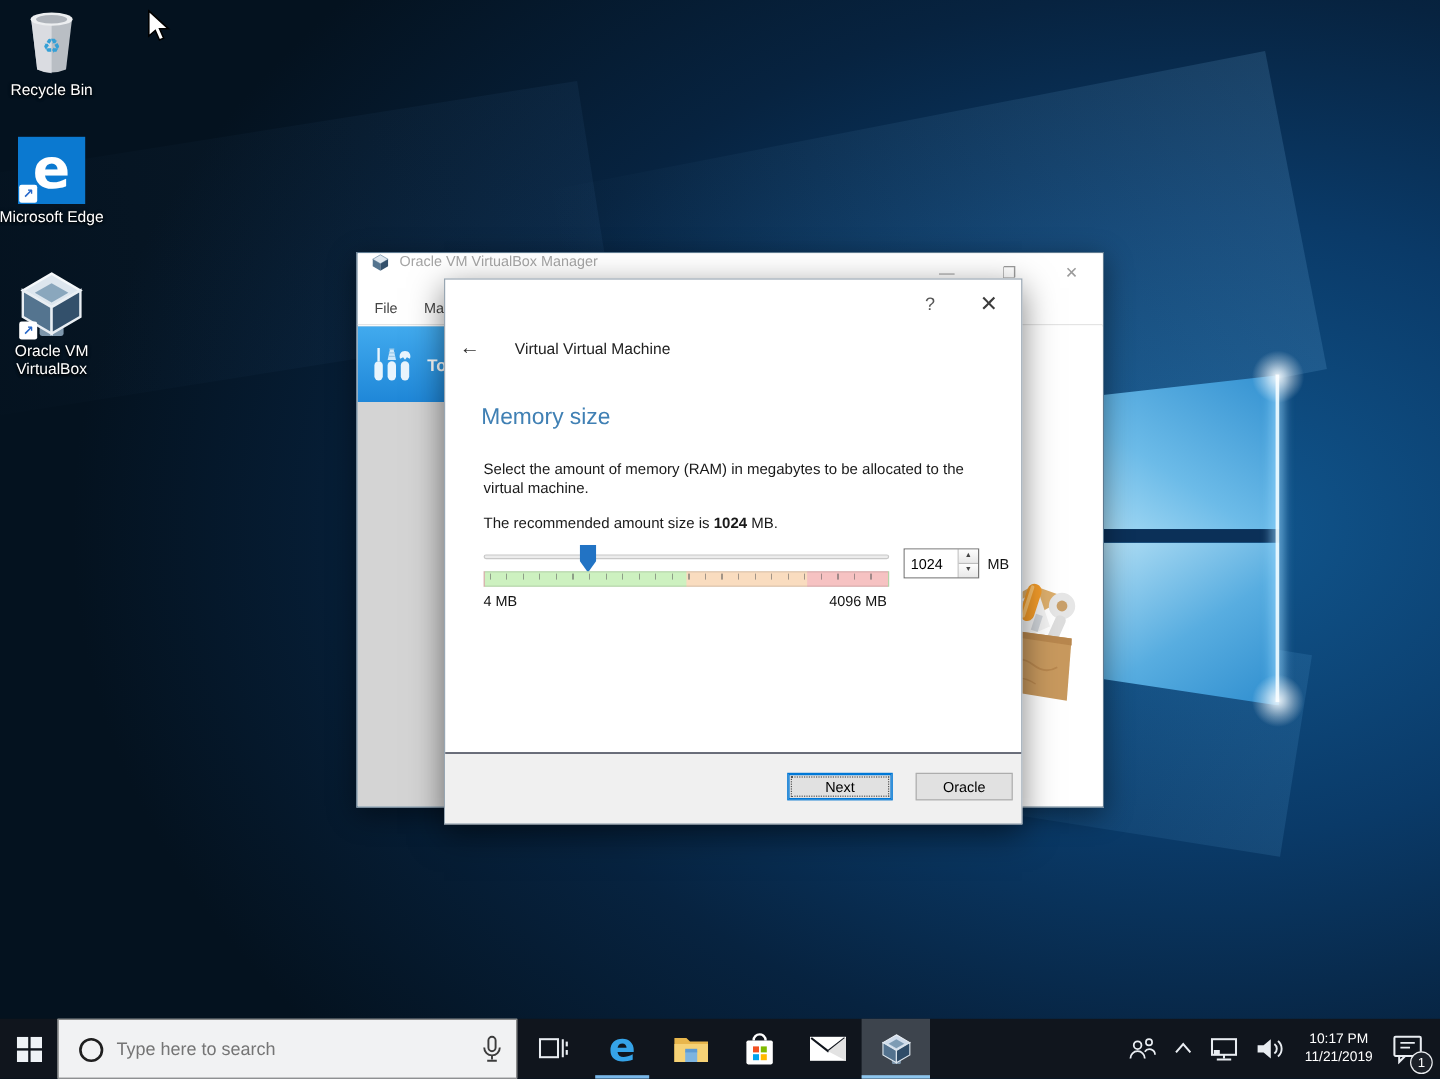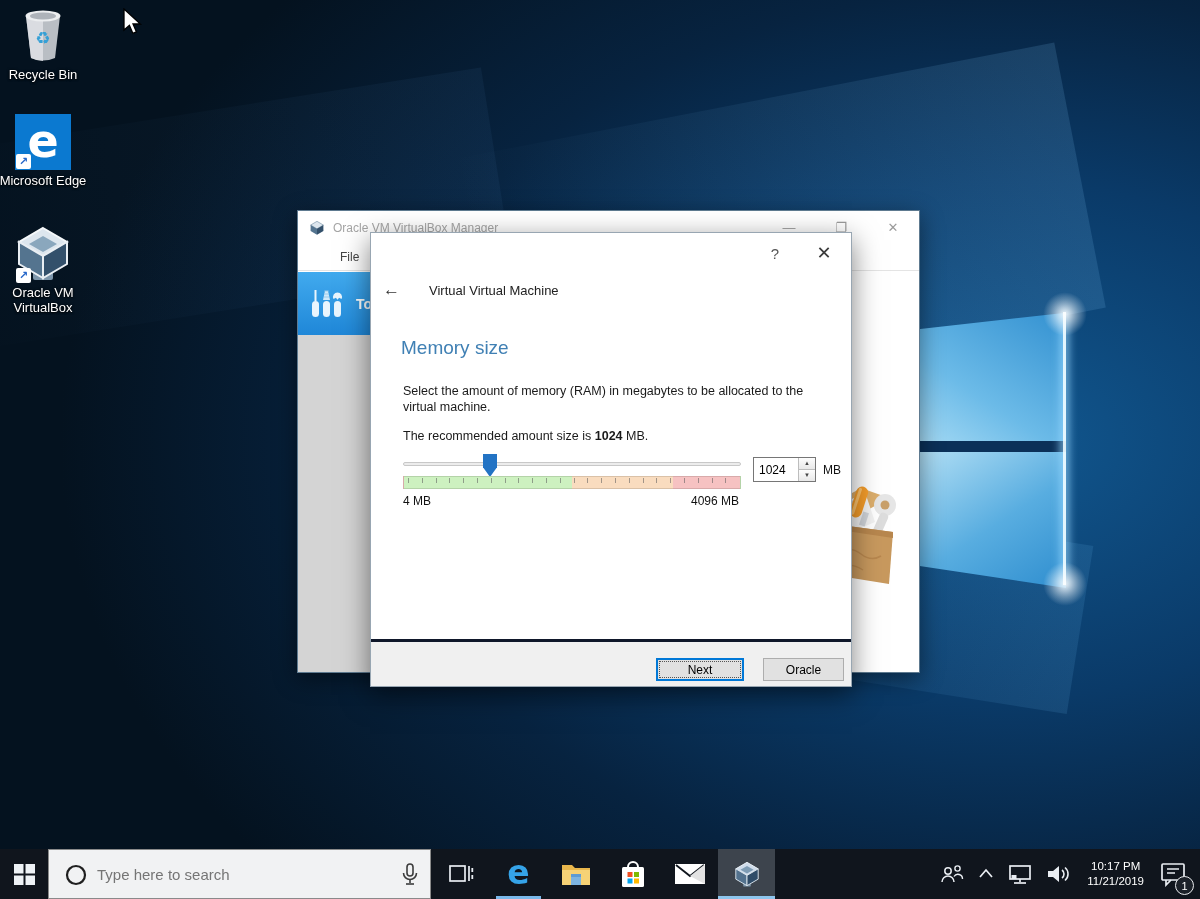--- a/index.html
+++ b/index.html
@@ -45,28 +45,28 @@
     border-radius:2px; display:flex; align-items:center; justify-content:center;
     font-size:11px; font-weight:bold; color:#2667c9; }
   .icon-art { position:relative; width:60px; height:58px; margin:0 auto; }
 
   
   #cursor { position:absolute; left:123px; top:8px; z-index:60; }
 
   
   #manager { position:absolute; left:297px; top:210px; width:623px; height:463px;
     background:#fff; border:1px solid #5e7a90; box-shadow:0 6px 22px rgba(0,0,0,.45); z-index:10; overflow:hidden; }
-  #mgr-titlebar { position:relative; height:33px; background:#fff; display:flex; align-items:center; padding-left:11px; }
+  #mgr-titlebar { position:relative; height:33px; background:#fff; display:flex; align-items:flex-start; padding-left:11px; }
   #mgr-title { color:#a5a5a5; font-size:12px; margin-left:8px; }
   .mgr-ctrls { position:absolute; right:0; top:0; height:33px; display:flex; }
   .mgr-btn { width:52px; height:33px; display:flex; align-items:center; justify-content:center;
     color:#9b9b9b; font-size:13px; }
   #mgr-menubar { height:27px; background:#fff; border-bottom:1px solid #e4e4e4;
     display:flex; align-items:center; gap:22px; padding-left:14px; }
-  .menu-item { font-size:12px; color:#444;margin-left:28px; }
+  .menu-item { font-size:12px; color:#444; }
   #mgr-body { position:absolute; top:61px; left:0; right:0; bottom:0; }
   #mgr-sidebar { position:absolute; left:0; top:0; bottom:0; width:218px; background:#d4d4d4; }
   #tools-banner { height:63px; background:linear-gradient(#41aaee,#1f87d8);
     display:flex; align-items:center; padding-left:9px; }
   #tools-label { color:#fff; font-weight:bold; font-size:14px; margin-left:9px; }
   #mgr-main { position:absolute; left:218px; top:0; right:0; bottom:0; background:#fff; }
   #toolbox-art { position:absolute; right:8px; top:200px; }
 
   
   #wizard { position:absolute; left:370px; top:232px; width:482px; height:455px; background:#fff;
@@ -99,22 +99,22 @@
   #spinbox { position:absolute; left:382px; top:224px; width:63px; height:25px;
     border:1px solid #767676; background:#fff; display:flex; }
   #spin-value { width:44px; height:100%; border:none; outline:none; font-size:12px; padding-left:5px;
     font-family:"Liberation Sans",sans-serif; color:#000; }
   #spin-btns { width:17px; display:flex; flex-direction:column; border-left:1px solid #bdbdbd; }
   .spin-b { flex:1; background:linear-gradient(#fdfdfd,#e8e8e8); border:none; font-size:6px; color:#444;
     line-height:5px; padding:0; }
   .spin-b + .spin-b { border-top:1px solid #bdbdbd; }
   #spin-unit { position:absolute; left:452px; top:230px; font-size:12px; color:#111; }
 
-  #wiz-footer { position:absolute; left:0; right:0; bottom:0; height:47px; background:#f0f0f0;
-    border-top:3px solid #0f172a; }
+  #wiz-footer { position:absolute; left:0; right:0; bottom:0; height:59px; background:#f0f0f0;
+    border-top:1px solid #0f172a; }
   .wiz-btn { position:absolute; top:16px; height:23px; background:#e1e1e1; border:1px solid #adadad;
     font-size:12px; color:#000; font-family:"Liberation Sans",sans-serif; }
   #btn-next { left:285px; width:88px; border:1px solid #0078d7; box-shadow:inset 0 0 0 1px #0078d7;
     outline:1px dotted #555; outline-offset:-4px; }
   #btn-cancel { left:392px; width:81px; }
 
   
   #taskbar { position:absolute; left:0; bottom:0; width:1200px; height:50px; background:#10151d; z-index:50;
     display:flex; align-items:stretch; }
   #start-btn { width:48px; display:flex; align-items:center; justify-content:center; }

